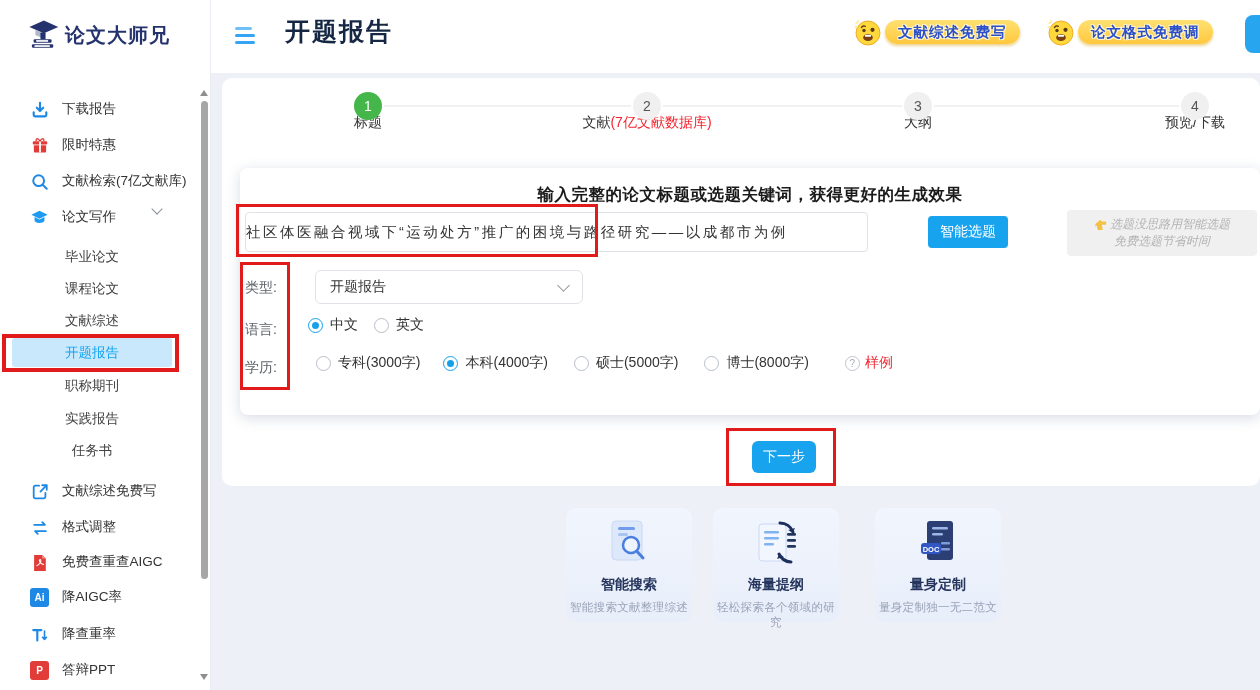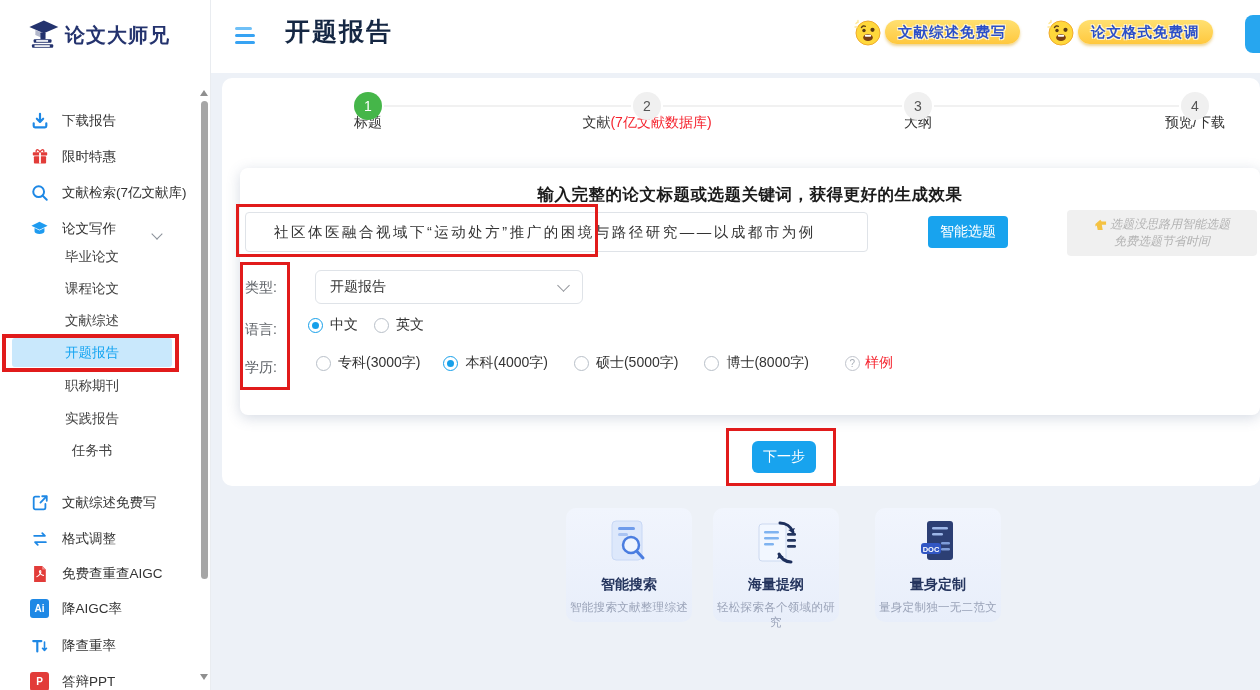--- a/index.html
+++ b/index.html
@@ -3,21 +3,21 @@
 <meta charset="utf-8">
 <style>
   html,body{margin:0;padding:0;background:#dfe3ea;}
   .app{position:relative;width:1260px;height:690px;background:#edf1f7;overflow:hidden;
        font-family:"Liberation Sans","DejaVu Sans",sans-serif;}
   
   .sidebar{position:absolute;left:0;top:0;width:210px;height:690px;background:#fff;
            border-right:1px solid #e9ecf0;z-index:6;}
   .logo{position:absolute;left:26px;top:18px;display:flex;align-items:center;gap:5px;cursor:pointer;}
   .logo-text{font-size:20px;font-weight:bold;color:#24336e;letter-spacing:1px;}
-  .srow{position:absolute;left:0;width:196px;height:30px;display:flex;align-items:flex-end;gap:13px;
+  .srow{position:absolute;left:0;width:196px;height:30px;display:flex;align-items:flex-start;gap:13px;
         padding-left:30px;box-sizing:border-box;font-size:13.5px;color:#333;cursor:pointer;white-space:nowrap;}
   .sicon{width:19px;height:19px;flex:0 0 19px;display:flex;align-items:center;justify-content:center;}
   .ssub{position:absolute;left:12px;width:160px;height:29px;display:flex;align-items:center;justify-content:center;
         font-size:13.5px;color:#444;cursor:pointer;border-radius:3px;font-family:Liberation Serif, serif;}
   .ssub.active{background:#c9e8fc;color:#14a4f1;}
   .chev-sm{width:7px;height:7px;border-right:1.6px solid #8a9099;border-bottom:1.6px solid #8a9099;
            transform:rotate(45deg);margin-left:24px;margin-top:-3px;}
   .badge-sq{width:19px;height:19px;border-radius:3px;color:#fff;font-size:10px;font-weight:bold;
             display:flex;align-items:center;justify-content:center;}
   
@@ -45,21 +45,21 @@
   .step-up{background:#f0f0f0;color:#555;}
   .stepline{position:absolute;top:27px;height:2px;background:#f1f1f1;}
   .steplab{position:absolute;top:36px;font-size:14px;color:#333;white-space:nowrap;transform:translateX(-50%);}
   .red-txt{color:#f5222d;}
   
   .fcard{position:absolute;left:18px;top:90px;width:1020px;height:247px;background:#fff;border-radius:8px;
          box-shadow:0 3px 14px rgba(70,90,130,.22);}
   .fhead{position:absolute;left:0;top:16px;width:100%;text-align:center;font-size:16.5px;font-weight:bold;
          color:#1a1a1a;letter-spacing:.5px;}
   .ftitle-input{position:absolute;left:5px;top:44px;width:623px;height:40px;box-sizing:border-box;
-                border:1px solid #dfe3e8;border-radius:4px;padding:0 28px;font-size:14.5px;letter-spacing:2.5px;
+                border:1px solid #dfe3e8;border-radius:4px;padding:0 0;font-size:14.5px;letter-spacing:2.5px;
                 color:#333;font-family:inherit;outline:none;}
   .smart-btn{position:absolute;left:688px;top:48px;width:80px;height:32px;background:#18a3ee;color:#fff;
              border:none;border-radius:4px;font-size:14px;cursor:pointer;font-family:inherit;}
   .tipbox{position:absolute;left:827px;top:42px;width:190px;height:46px;background:#f0f0f0;border-radius:4px;
           display:flex;flex-direction:column;justify-content:center;align-items:center;
           font-size:12px;font-style:italic;color:#b2b2b2;line-height:17px;cursor:pointer;}
   .tipline{display:flex;align-items:center;gap:3px;}
   .flabel{position:absolute;left:5px;font-size:14px;color:#5f6368;}
   .fselect{position:absolute;left:75px;top:102px;width:268px;height:34px;border:1px solid #dfe3e8;border-radius:6px;
            box-sizing:border-box;display:flex;align-items:center;justify-content:space-between;padding:0 14px;

